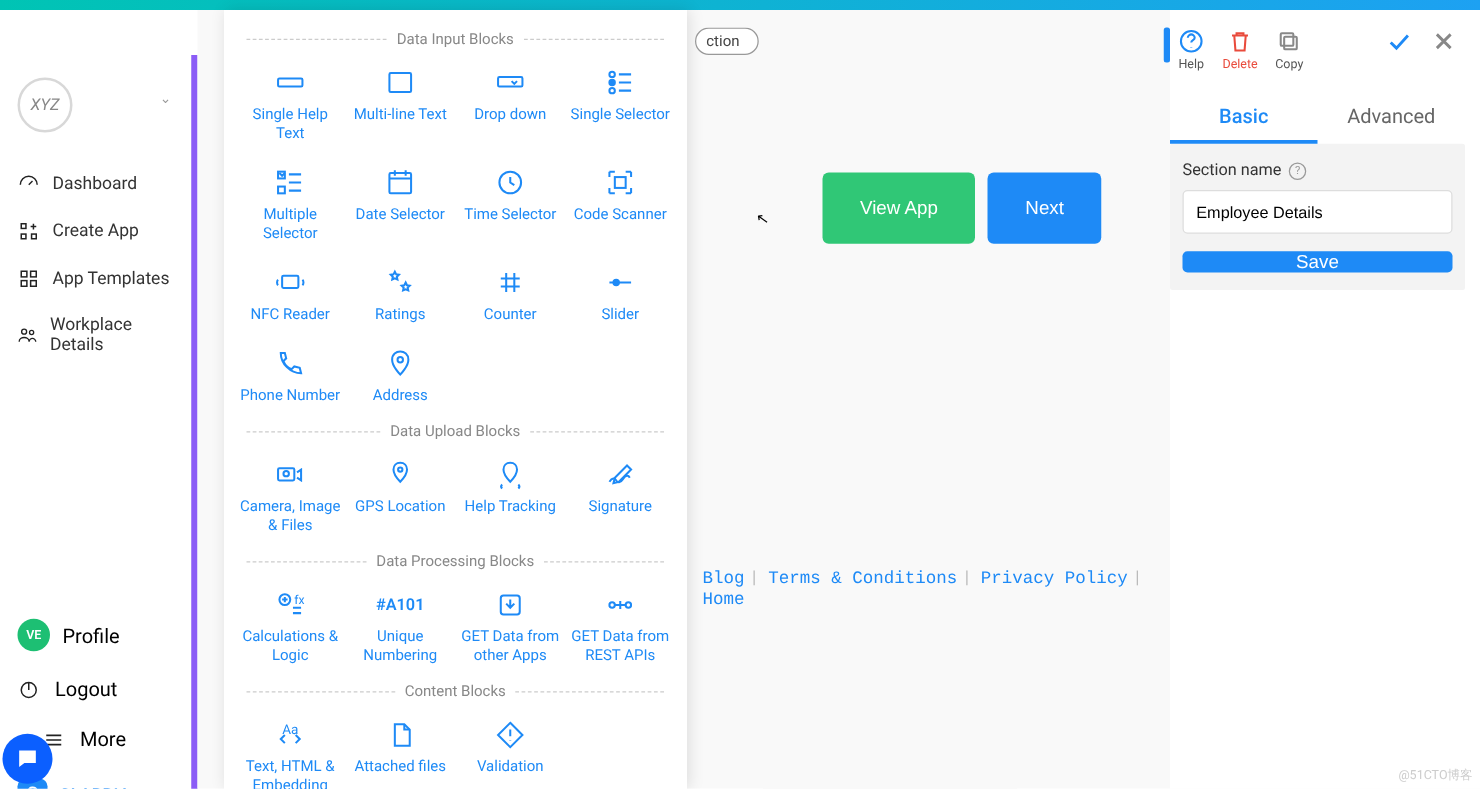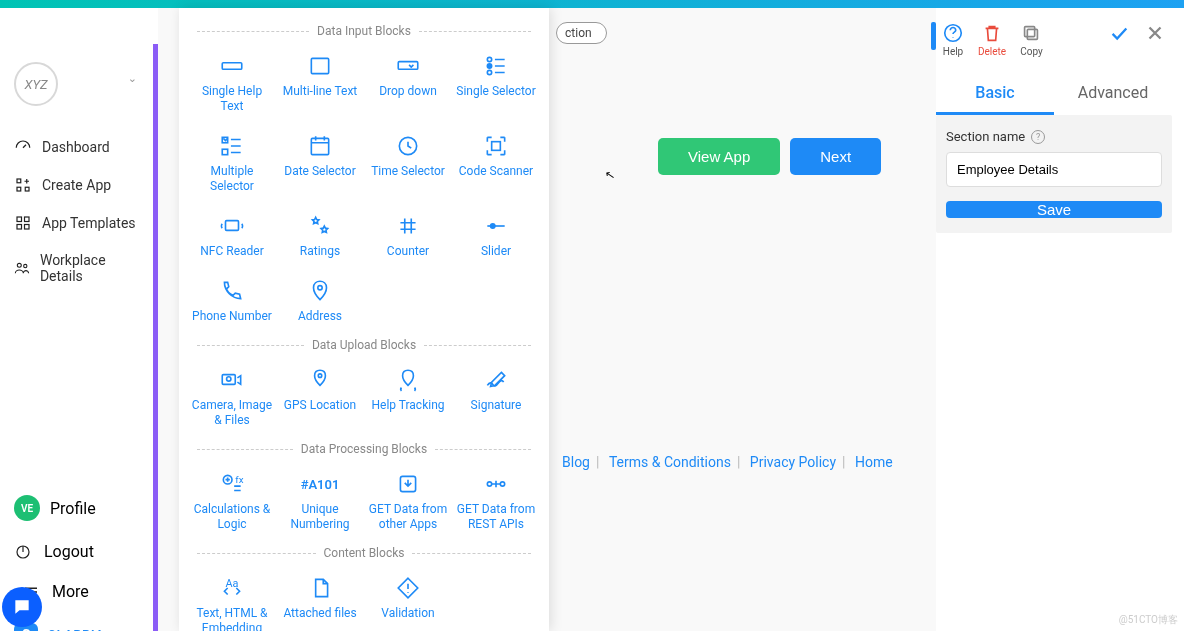--- a/index.html
+++ b/index.html
@@ -10,45 +10,45 @@
 .sidebar { position: absolute; left: 0; top: 8px; width: 158px; height: 623px; background: #fff; border-right: 5px solid #8b5cf6; margin-top: 36px; }
 .logo-wrap { padding: 18px 14px 10px; position: relative; }
 .logo { width: 44px; height: 44px; border-radius: 50%; border: 2px solid #d8d8d8; display:flex; align-items:center; justify-content:center; color:#888; font-size:13px; font-style: italic;}
 .logo-chev { position:absolute; right:16px; top:28px; color:#999; font-size:11px;}
 .nav { margin-top: 12px; }
 .nav-item { display:flex; align-items:center; gap:10px; padding:10px 14px; color:#333; font-size:14px; cursor:pointer;}
 .nav-item svg { width:18px; height:18px; stroke:#222; fill:none; stroke-width:1.6;}
 .profile-row { position:absolute; bottom: 140px; left:0; right:0; display:flex; align-items:center; gap:10px; padding:6px 14px; cursor:pointer;}
 .avatar { width:26px; height:26px; border-radius:50%; background:#1dbf73; color:#fff; display:flex; align-items:center; justify-content:center; font-size:10px; font-weight:600;}
 .logout-row { position:absolute; bottom:100px; left:0; right:0; display:flex; align-items:center; gap:12px; padding:6px 14px; cursor:pointer;}
-.more-row { position:absolute; bottom:60px; left:0; right:0; display:flex; align-items:center; gap:12px; padding:6px 22px; cursor:pointer;}
+.more-row { position:absolute; bottom:60px; left:12px; right:0; display:flex; align-items:center; gap:12px; padding:6px 22px; cursor:pointer;}
 .brand-row { position:absolute; bottom:14px; left:0; right:0; display:flex; align-items:center; gap:10px; padding:6px 14px;}
 .brand-icon { width:24px; height:24px; background:#1e8af6; border-radius:6px; display:flex; align-items:center; justify-content:center; color:#fff; font-size:14px; font-weight:bold;}
 .brand-label{ color:#1e8af6; font-weight:700; font-size:12px; letter-spacing:1px;}
 .collapse-chev { position:absolute; bottom:18px; right:12px; color:#555; font-size:16px; cursor:pointer; }
 
 .canvas { position:absolute; left:158px; right:248px; top:8px; bottom:0; background:#f9f9f9;}
 .panel { position:absolute; left:21px; top:0; width:370px; bottom:0; background:#fff; box-shadow: 2px 0 12px rgba(0,0,0,.12); overflow-y:auto; padding:8px 10px 14px;}
 .group-title { display:flex; align-items:center; color:#888; font-size:12px; margin:8px 0 8px;}
 .group-title::before, .group-title::after { content:""; flex:1; border-top:1px dashed #ccc; margin:0 8px;}
 .grid { display:grid; grid-template-columns: repeat(4, 1fr); gap:6px 2px;}
 .block { display:flex; flex-direction:column; align-items:center; justify-content:flex-start; padding:6px 2px; cursor:pointer; text-align:center;}
 .block .icon { height:28px; display:flex; align-items:center; justify-content:center;}
 .block .icon svg { width:26px; height:26px; stroke:#1e8af6; fill:none; stroke-width:1.5;}
 .block .lbl { color:#1e8af6; font-size:12px; margin-top:4px; line-height:1.25;}
 .hash { color:#1e8af6; font-size:13px; font-weight:600;}
 
 .pill { position:absolute; top:14px; left:398px; border:1px solid #999; border-radius:16px; padding:3px 14px 3px 8px; font-size:12px; color:#444; background:#fff;}
 .btns { position:absolute; top:130px; left:500px; display:flex; gap:10px;}
-.btn { border:none; border-radius:5px; padding:10px 30px; font-size:15px; color:#fff; cursor:pointer;text-align:center;}
+.btn { border:none; border-radius:5px; padding:20px 30px; font-size:15px; color:#fff; cursor:pointer;text-align:center;}
 .btn-view { background:#30c776;}
 .btn-next { background:#1e8af6;}
 
 .footer { position:absolute; top:446px; left:398px; font-size:14px; color:#1e8af6;}
-.footer a { color:#1e8af6; text-decoration:none; padding:0 6px;}
+.footer a { color:#1e8af6; text-decoration:none; padding:0 6px;font-family:Liberation Mono, monospace;}
 .footer .sep { color:#bbb;}
 
 .rightpanel { position:absolute; right:12px; top:8px; width:236px; bottom:0;}
 .topicons { display:flex; align-items:flex-start; justify-content:space-between; padding:14px 6px 6px;}
 .icgroup { display:flex; gap:14px;}
 .iccol { display:flex; flex-direction:column; align-items:center; gap:2px; cursor:pointer;text-align:center;}
 .iccol svg { width:22px; height:22px; fill:none; stroke-width:1.8;}
 .iclabel { font-size:10px;}
 .iccol.help svg { stroke:#1e8af6;} .iccol.help .iclabel{color:#555;}
 .iccol.del svg { stroke:#e94b3c;} .iccol.del .iclabel{color:#e94b3c;}

